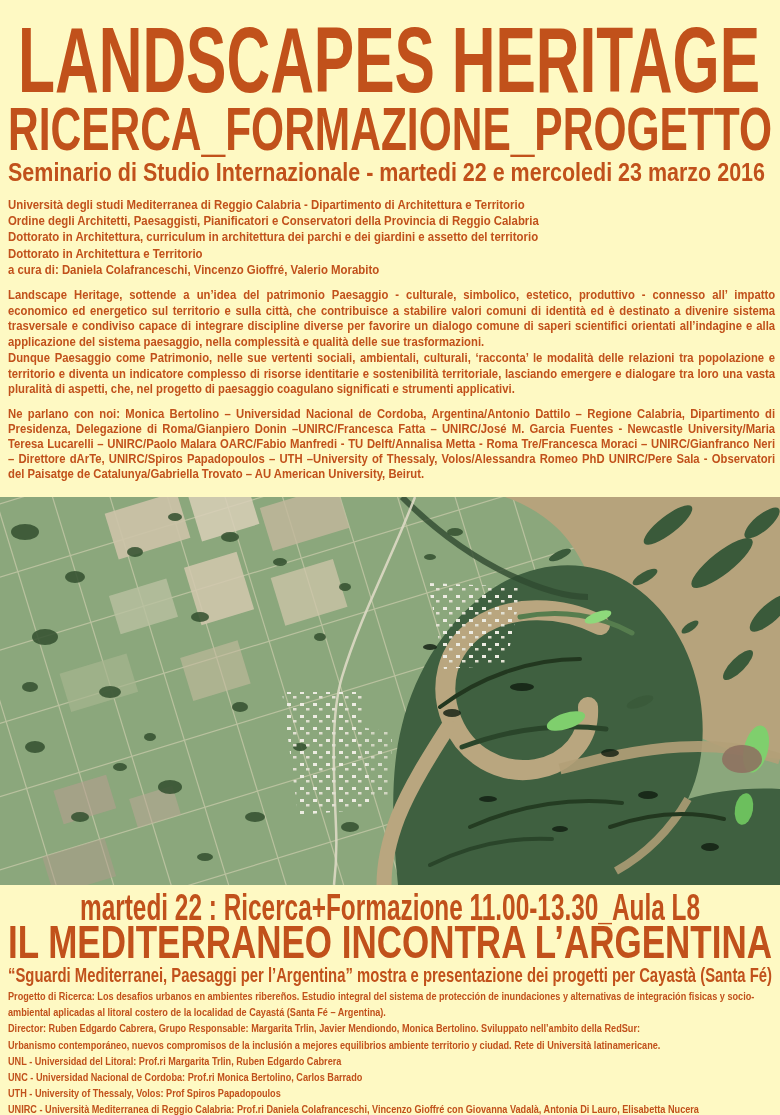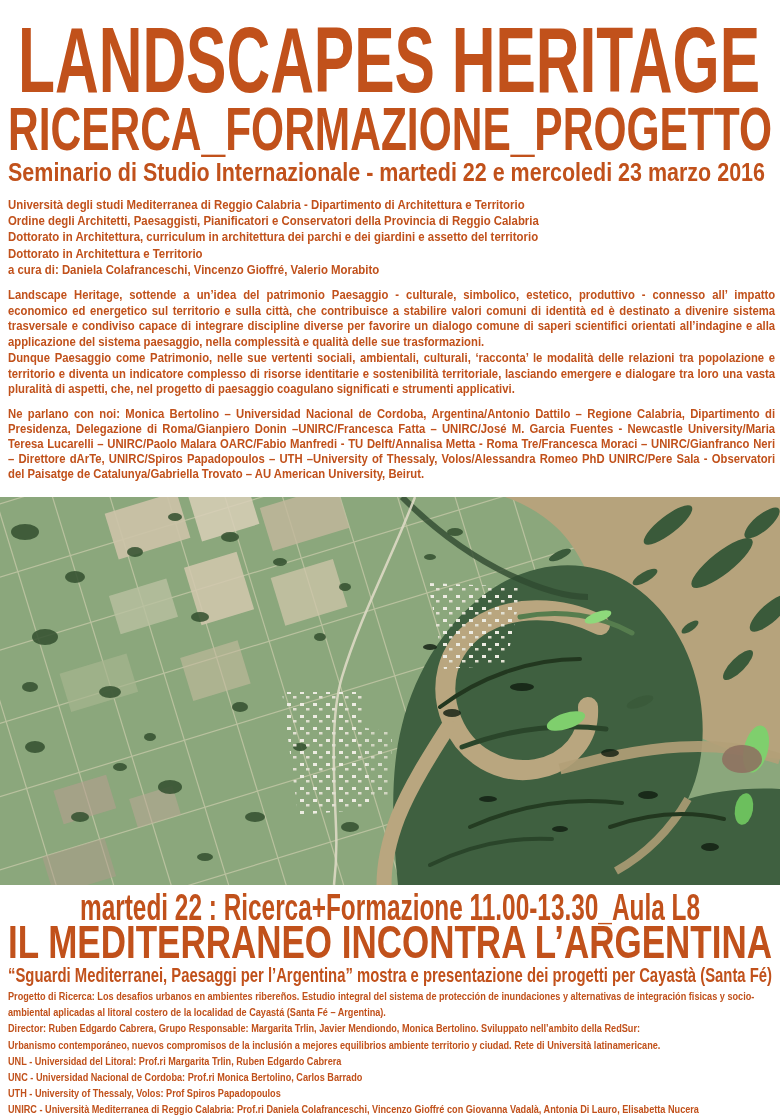--- a/index.html
+++ b/index.html
@@ -1,19 +1,19 @@
 <!DOCTYPE html>
 <html style="--accent: #c1511b;"><head>
 <meta charset="utf-8">
 <style>
   :root { --accent:#c1511b; }
   html,body { margin:0; padding:0; background:#888; }
   .poster {
     position:relative; width:780px; height:1115px; margin:0 auto;
-    background:#ffffff; overflow:hidden;
+    background:#fef9c3; overflow:hidden;
     font-family:"Liberation Sans", sans-serif; font-weight:bold;
     color:var(--accent);
   }
   svg text {
     fill:var(--accent);
     font-family:"Liberation Sans", sans-serif;
     font-weight:bold;
   }
   .abs { position:absolute; }
   .squeeze { transform-origin:left top; }

